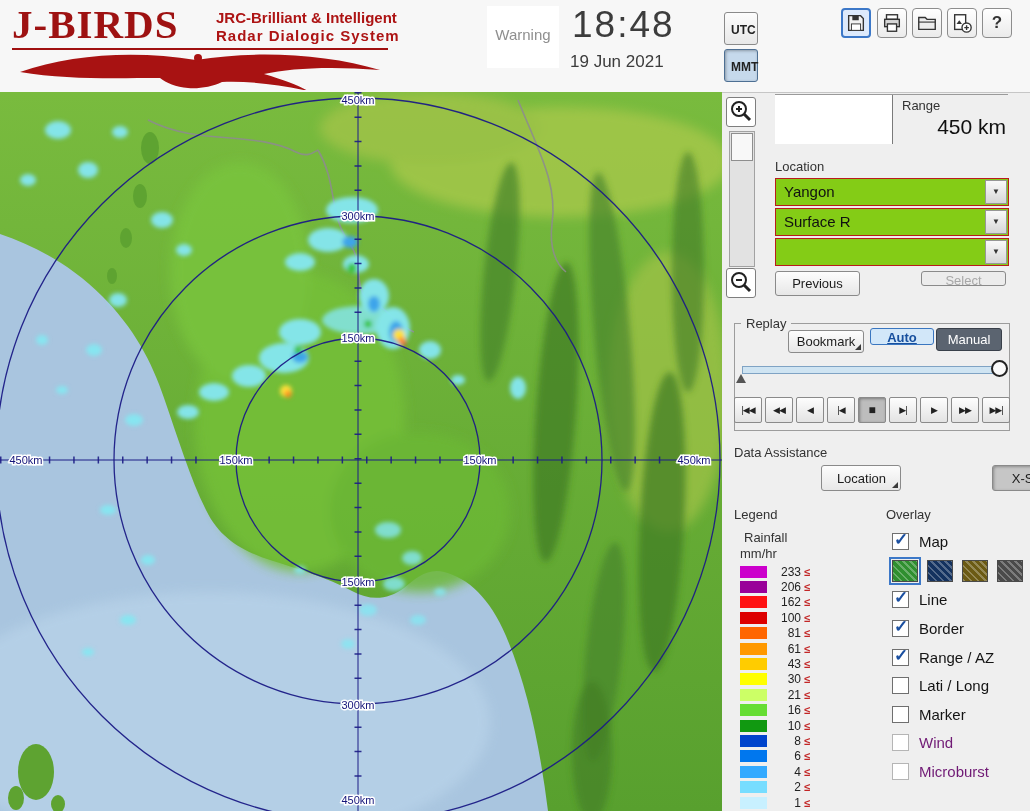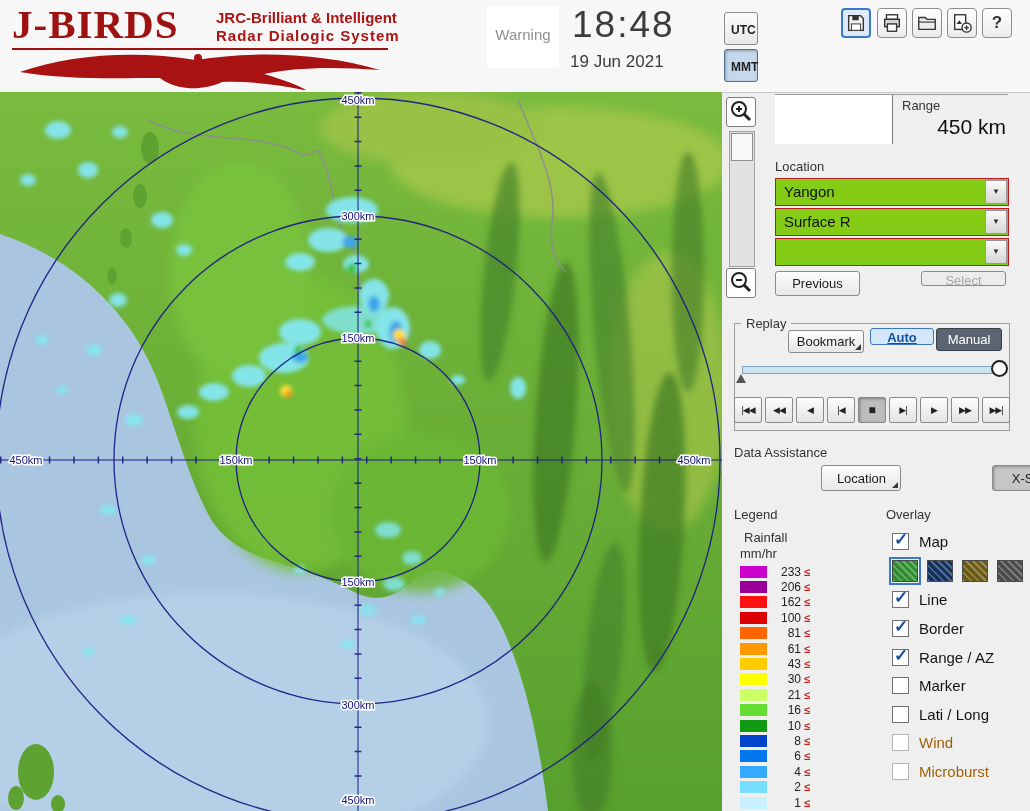--- a/index.html
+++ b/index.html
@@ -48,21 +48,21 @@
   
   .lg-row{display:flex;align-items:center;height:15.4px}
   .lg-sw{width:27px;height:12px;margin-right:6px;flex:none}
   .lg-val{width:28px;text-align:right;font-size:12px;color:#222;margin-right:3px}
   .lg-leq{font-size:11px;font-weight:bold;color:#c22525}
   
   .ov-row{display:flex;align-items:center;height:28.6px;cursor:pointer}
   .cb{width:15px;height:15px;border:1px solid #6f6f6f;background:#fff;position:relative;margin-right:10px;flex:none}
   .chk{position:absolute;left:1px;top:-5px;font-size:17px;font-weight:bold;color:#1a4fa0}
   .ov-lb{font-size:15px;color:#141414}
-  .ov-row.disabled .ov-lb{color:#a16207}
+  .ov-row.disabled .ov-lb{color:#701a75}
   .ov-row.disabled .cb{border-color:#b5b5b5}
   .ov-swatches{display:flex;gap:9px;height:30px;align-items:center}
   .ov-sw{width:24px;height:20px;border:1px solid #4a4a4a;cursor:pointer;
     background-image:repeating-linear-gradient(45deg,rgba(255,255,255,.28) 0 2px,rgba(0,0,0,0) 2px 5px)}
   .ov-sw.sel{outline:2px solid #3c78c8;outline-offset:1px}
   
   .zoombtn{position:absolute;left:726px;width:30px;height:30px;background:#fff;border:1px solid #7e7e7e;border-radius:3px;padding:0;cursor:pointer}
   .sbar{position:absolute;left:729px;top:131px;width:24px;height:134px;background:#e2e2e2;border:1px solid #a2a2a2}
   .sthumb{position:absolute;left:1px;top:1px;width:20px;height:26px;background:#f8f8f8;border:1px solid #8e8e8e}
 </style>
@@ -451,25 +451,25 @@
       <span class="ov-lb">Border</span>
     </div>
     <div class="ov-row">
       <span class="cb">
         <span class="chk">✓</span>
       </span>
       <span class="ov-lb">Range / AZ</span>
     </div>
     <div class="ov-row">
       <span class="cb"></span>
+      <span class="ov-lb">Lati / Long</span>
+    </div>
+    <div class="ov-row">
+      <span class="cb"></span>
       <span class="ov-lb">Marker</span>
-    </div>
-    <div class="ov-row">
-      <span class="cb"></span>
-      <span class="ov-lb">Lati / Long</span>
     </div>
     <div class="ov-row disabled">
       <span class="cb"></span>
       <span class="ov-lb">Wind</span>
     </div>
     <div class="ov-row disabled">
       <span class="cb"></span>
       <span class="ov-lb">Microburst</span>
     </div>
   </div>

